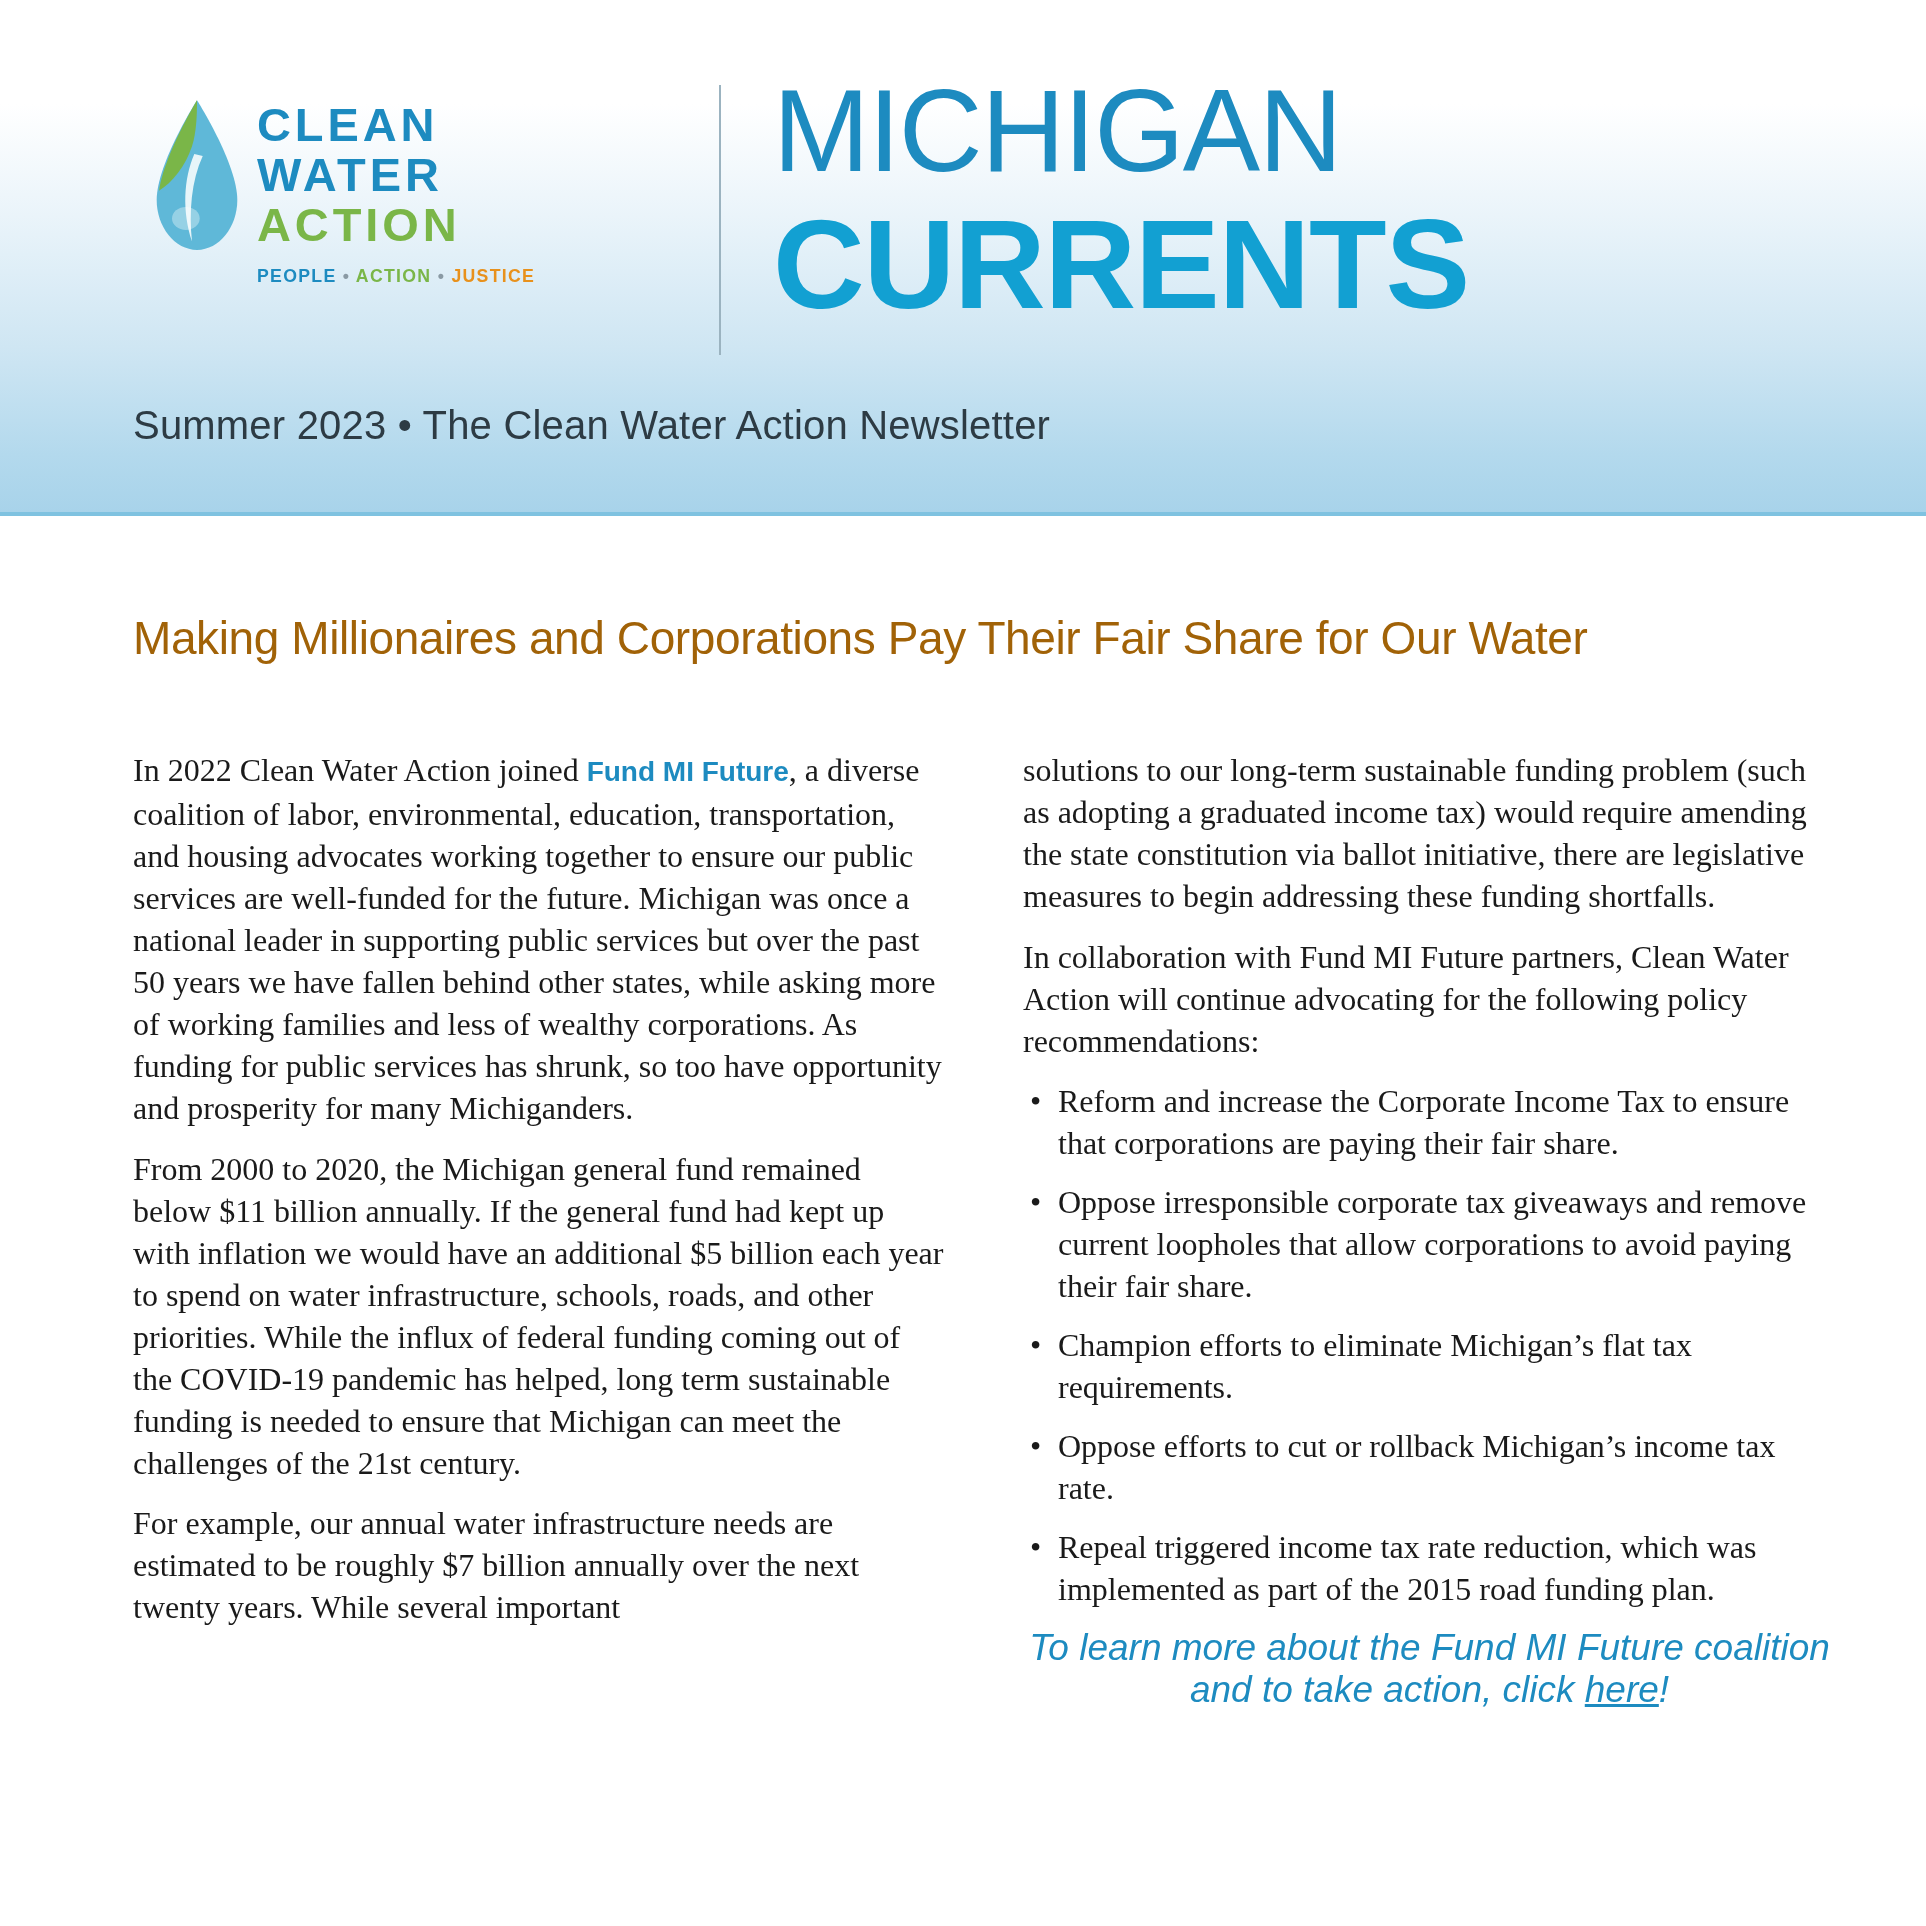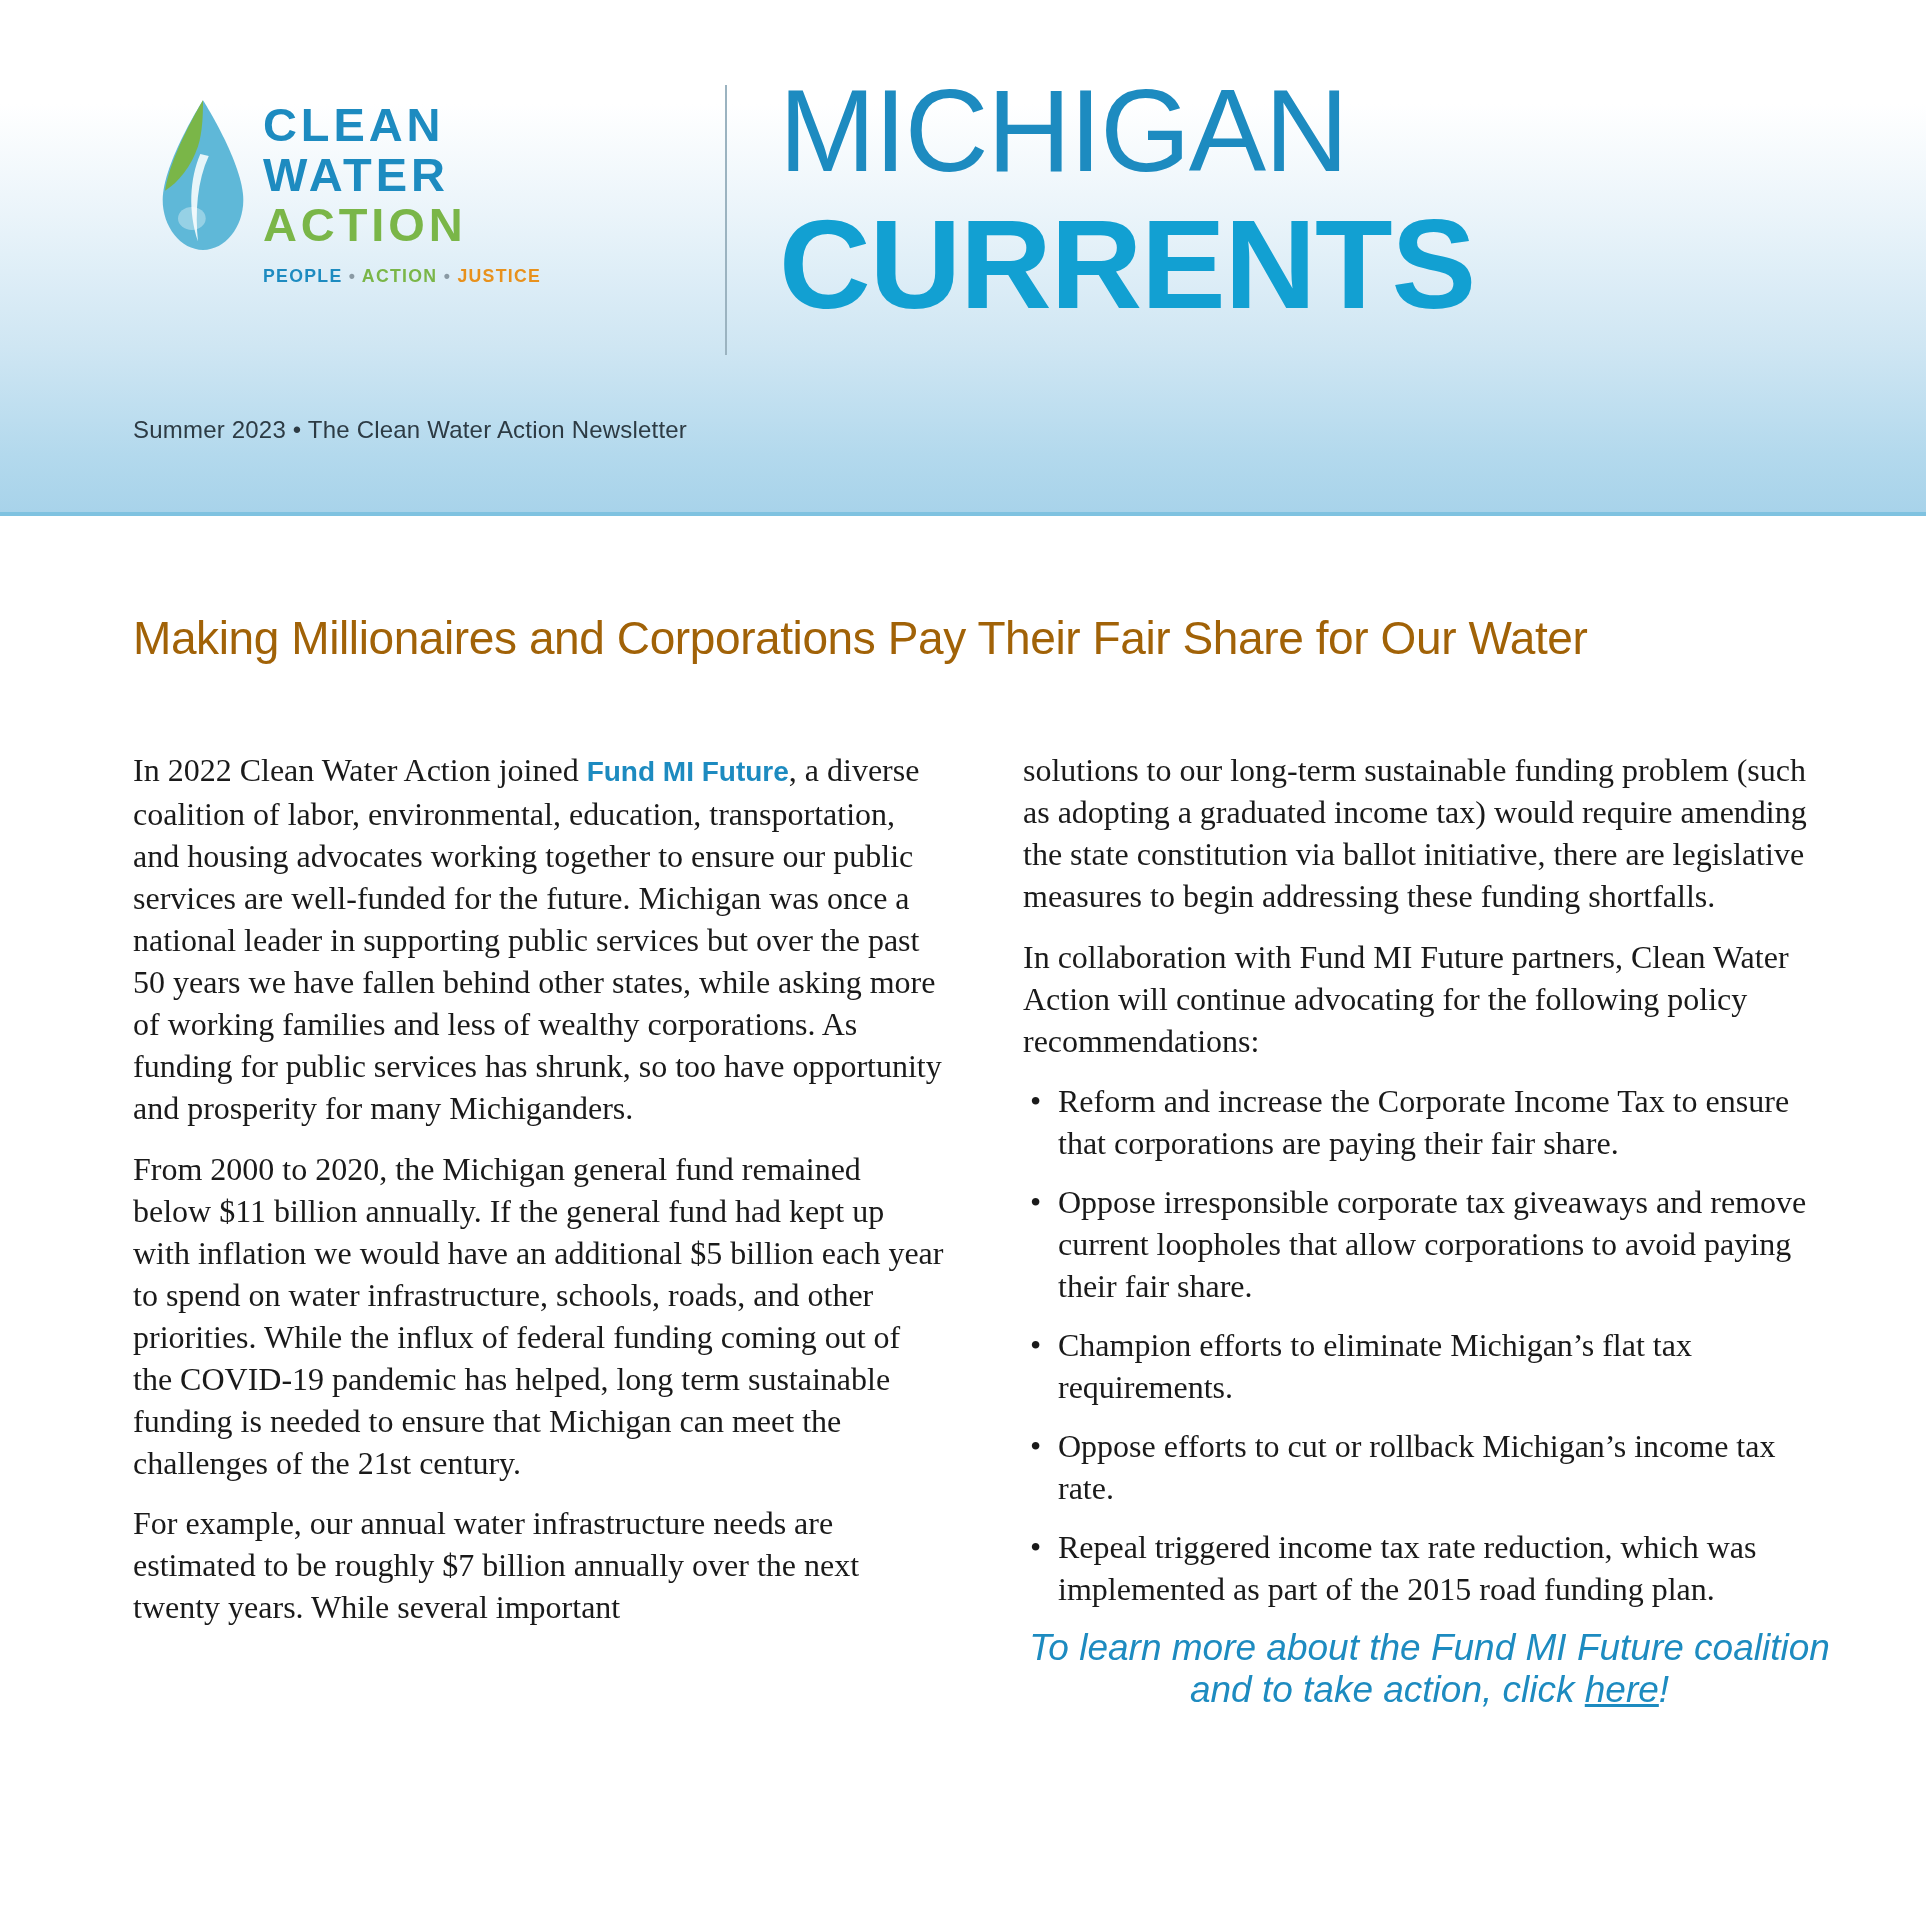--- a/index.html
+++ b/index.html
@@ -19,21 +19,21 @@
   
   .masthead {
     position: relative;
     width: 1965px;
     height: 512px;
     background: linear-gradient(to bottom, #ffffff 0px, #ffffff 104px, #eaf4fa 216px, #cfe6f3 347px, #b3d9ed 455px, #a8d3ea 512px);
     box-sizing: border-box;
   }
   .masthead-inner {
     position: absolute;
-    left: 147px;
+    left: 141px;
     top: 73px;
     width: 1703px;
     height: 308px;
   }
   
   .logo-block {
     position: absolute;
     left: 0px;
     top: 11.6px;
     width: 439px;
@@ -105,22 +105,22 @@
     font-weight: bold;
     font-size: 127px;
     line-height: 127px;
     letter-spacing: -1.2px;
     color: #12a0d2;
     margin-top: 11.6px;
   }
   .masthead-sub {
     position: absolute;
     left: 133px;
-    top: 416px;
-    font-size: 24px;
+    top: 403px;
+    font-size: 40px;
     color: #2d3b44;
     letter-spacing: 0.2px;
   }
   .masthead-rule {
     position: absolute;
     left: 0;
     top: 512px;
     width: 1965px;
     height: 3.9px;
     background: #7fc2e0;

